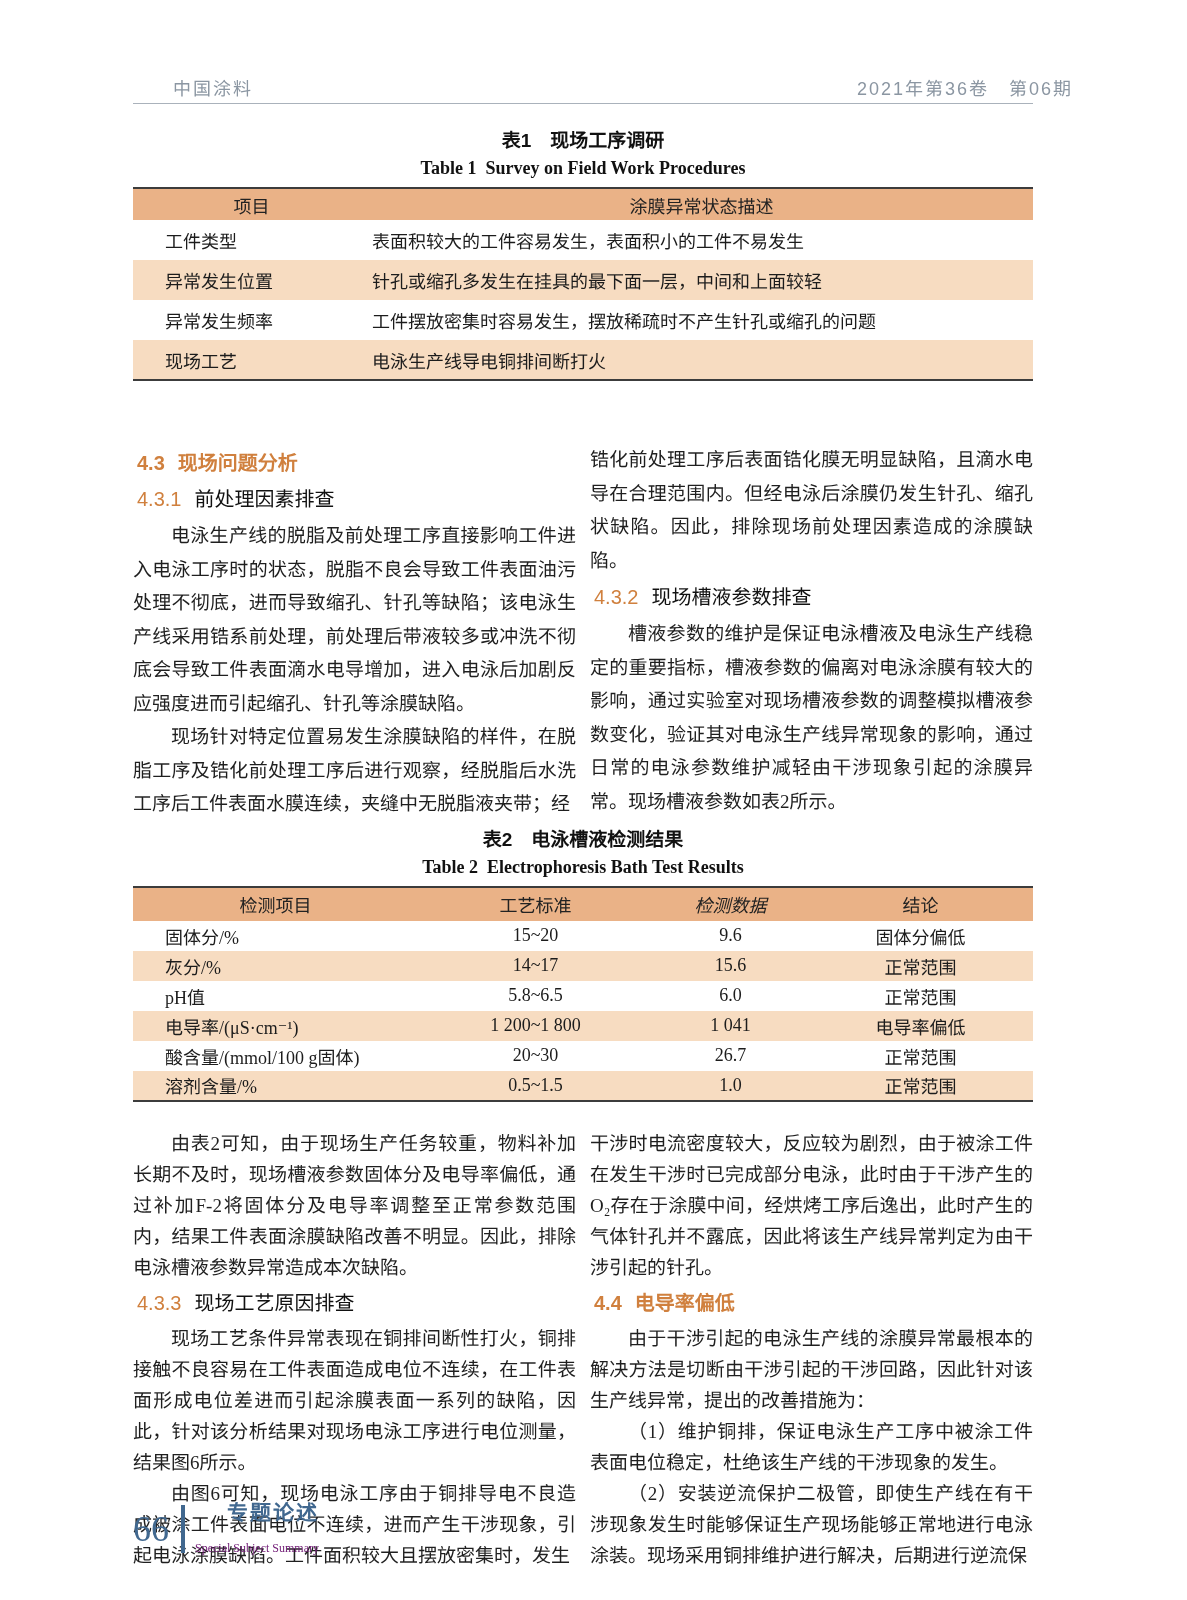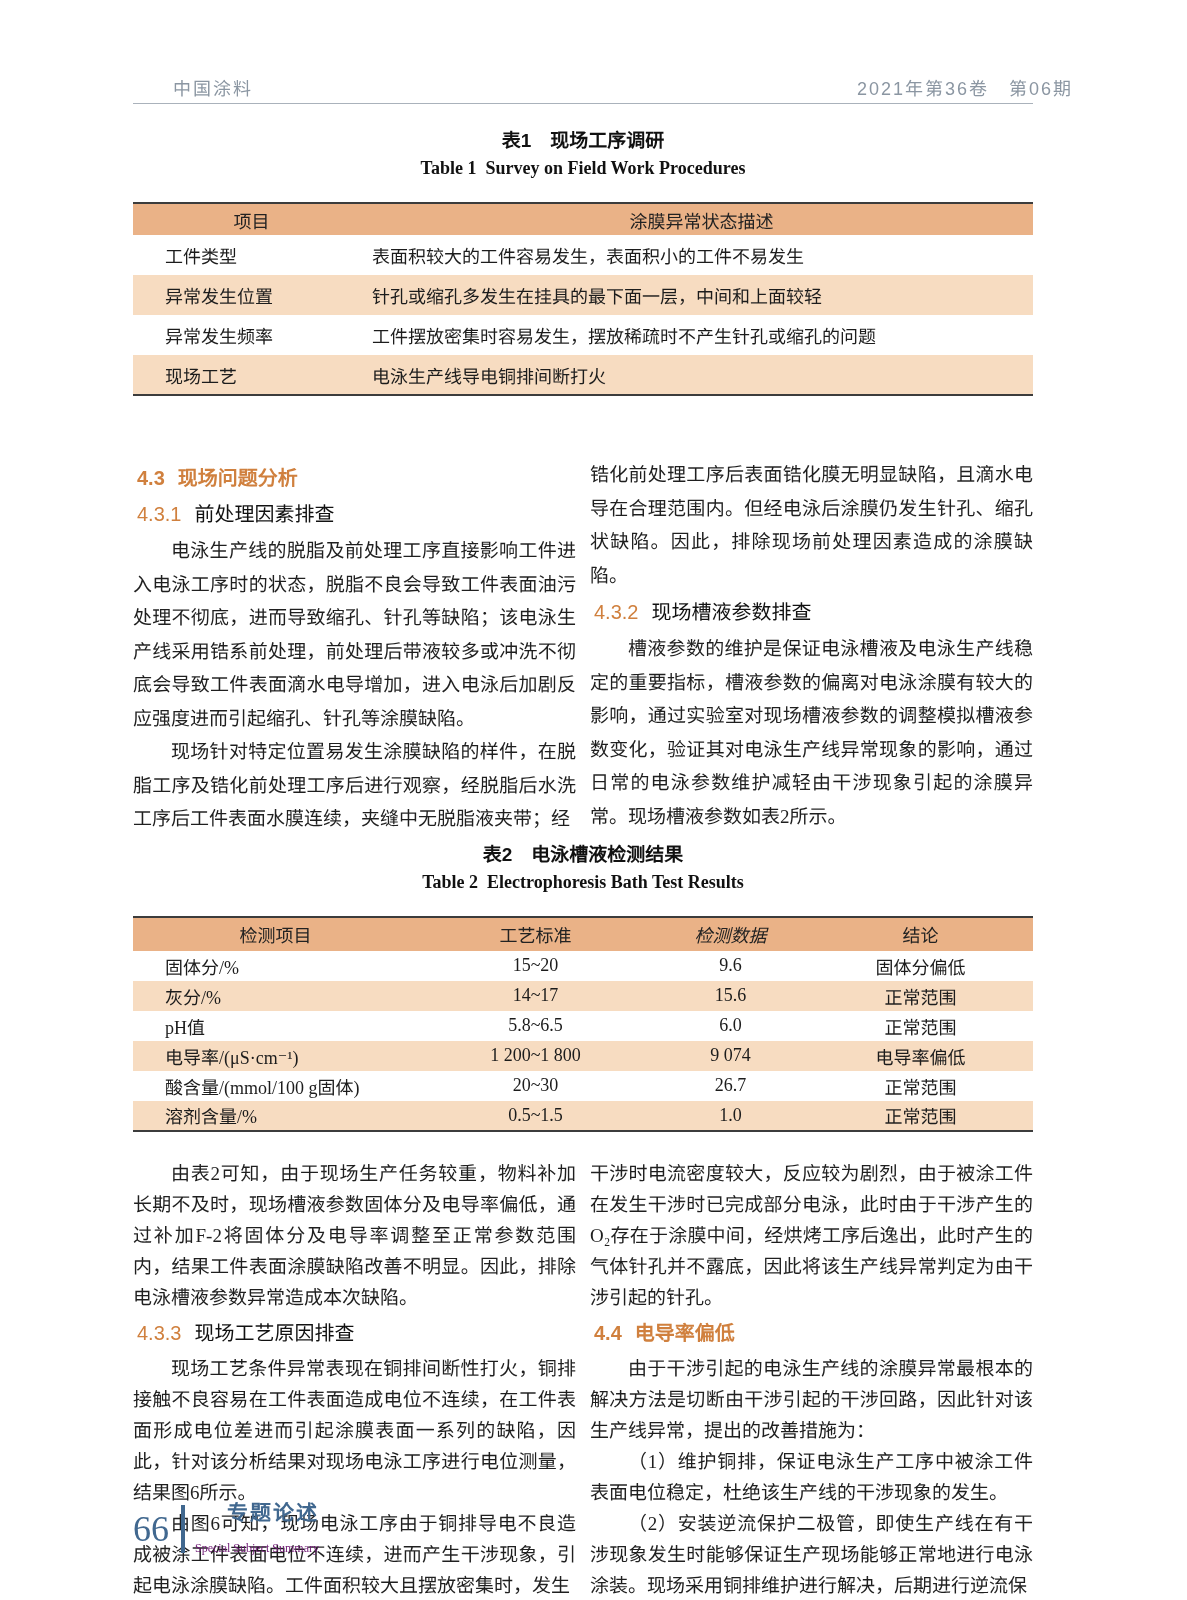--- a/index.html
+++ b/index.html
@@ -31,21 +31,21 @@
   .tbl-caption-zh{
     text-align:center;font-family:"Liberation Sans","DejaVu Sans",sans-serif;
     font-weight:bold;font-size:19px;color:#111;line-height:26px;
   }
   .tbl-caption-zh.first{margin-top:128px;}
   .tbl-caption-en{
     text-align:center;font-family:"Liberation Serif","DejaVu Serif",serif;
     font-weight:bold;font-size:18px;line-height:24px;margin-top:2px;color:#111;
   }
   table{
-    width:100%;border-collapse:collapse;table-layout:fixed;margin-top:22px;
+    width:100%;border-collapse:collapse;table-layout:fixed;margin-top:7px;
     border-top:2px solid var(--table-border);border-bottom:2px solid var(--table-border);
   }
   thead th{
     background:var(--table-header-bg);
     font-family:"Liberation Sans","DejaVu Sans",sans-serif;
     font-weight:normal;font-size:18px;color:#222;text-align:center;
   }
   td{font-size:18px;color:#1c1c1c;text-align:center;}
   tr.alt td{background:var(--table-row-alt-bg);}
   
@@ -181,21 +181,21 @@
         </tr>
         <tr>
           <td class="k1">pH值</td>
           <td>5.8~6.5</td>
           <td>6.0</td>
           <td>正常范围</td>
         </tr>
         <tr class="alt">
           <td class="k1">电导率/(μS·cm⁻¹)</td>
           <td>1 200~1 800</td>
-          <td>9 074</td>
+          <td>1 041</td>
           <td>电导率偏低</td>
         </tr>
         <tr>
           <td class="k1">酸含量/(mmol/100 g固体)</td>
           <td>20~30</td>
           <td>26.7</td>
           <td>正常范围</td>
         </tr>
         <tr class="alt">
           <td class="k1">溶剂含量/%</td>

